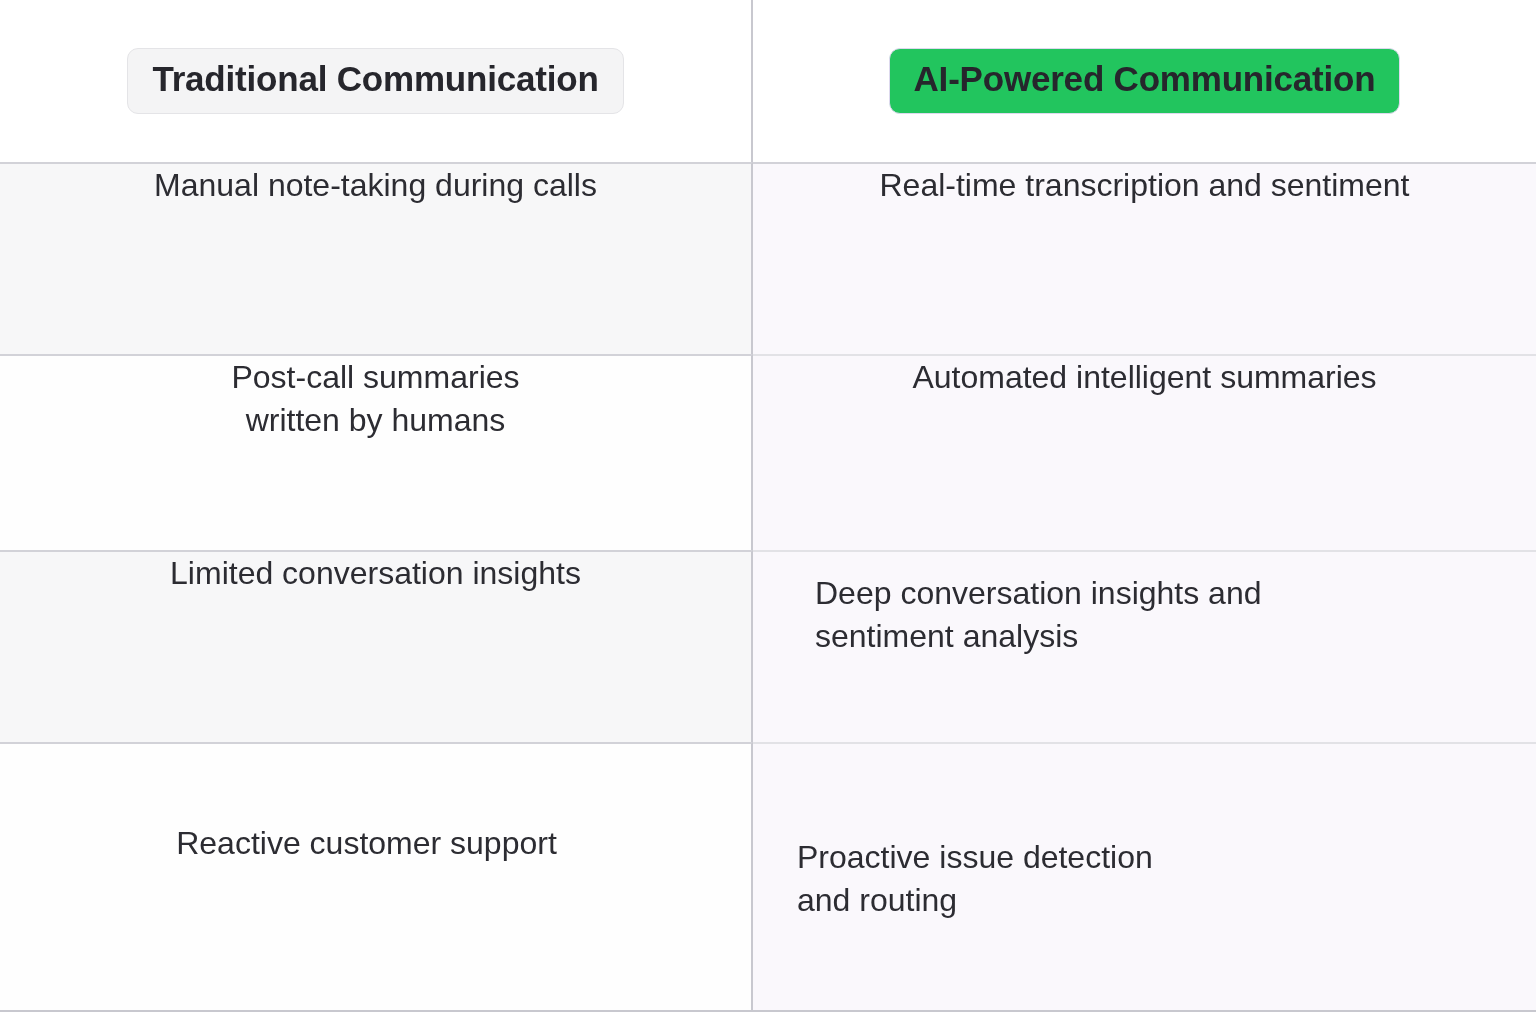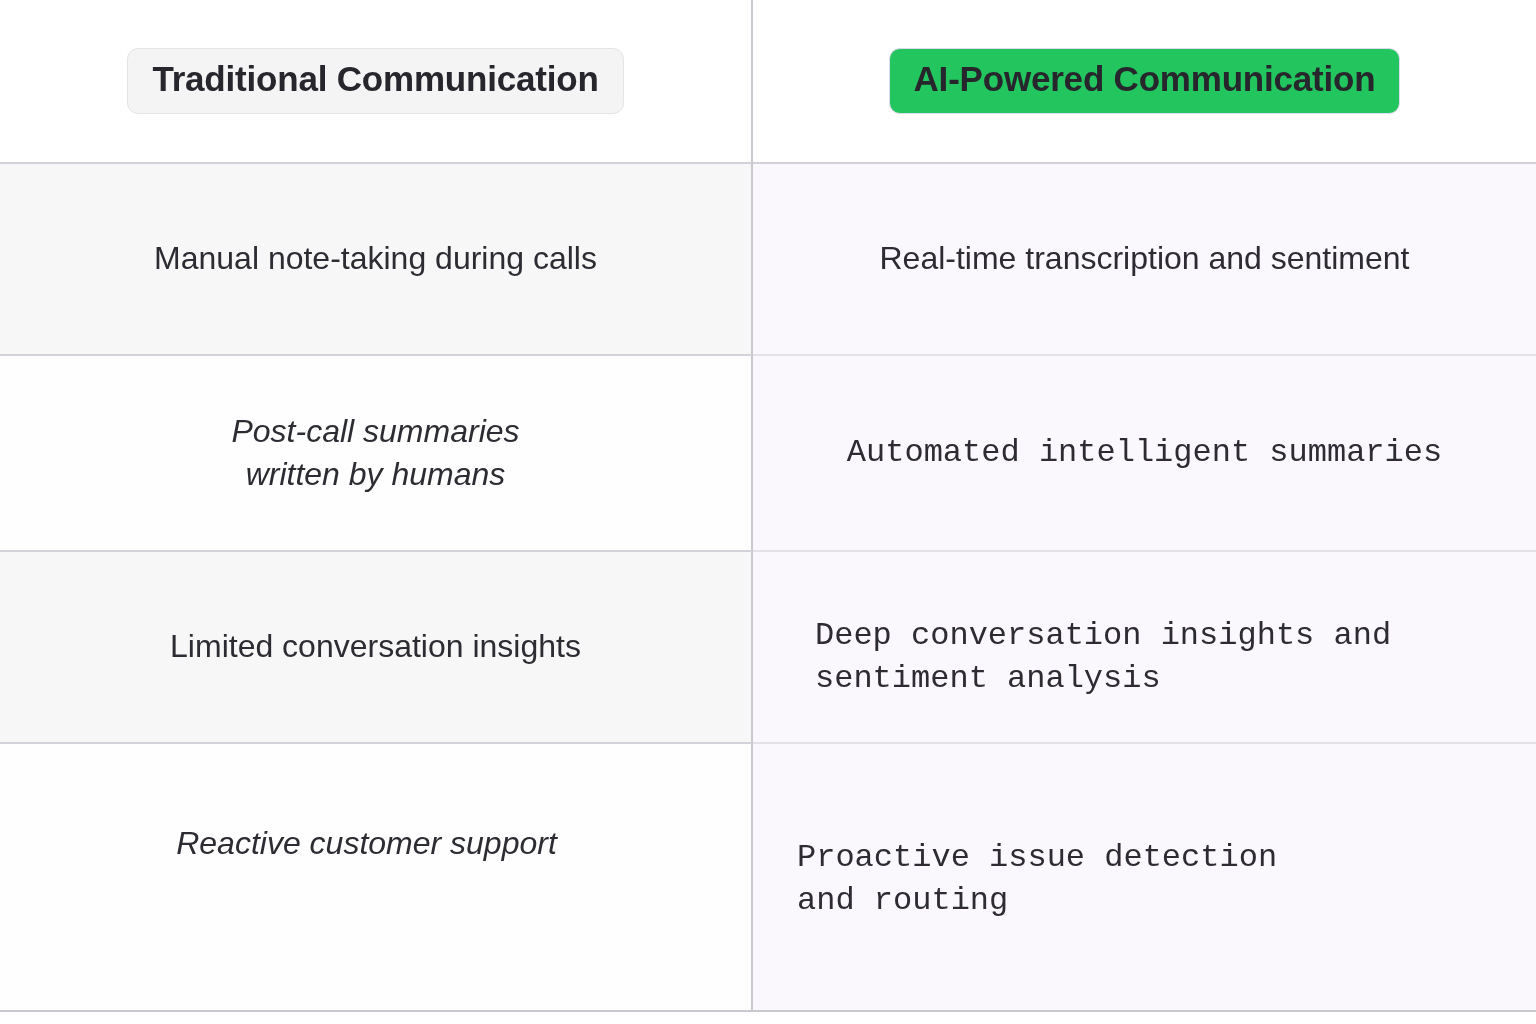--- a/index.html
+++ b/index.html
@@ -26,36 +26,35 @@
     background: #ffffff;
   }
 
   
   .cell {
     box-sizing: border-box;
     position: relative;
     padding: 0 62px;
     display: flex;
     flex-direction: column;
-    justify-content: center;
+    justify-content: flex-start;
     overflow: hidden;
   }
 
   
   .col-left {
     border-right: 2px solid #c8c8cf;
   }
 
   
   .row-rule {
     border-top: 2px solid #d2d2d8;
   }
   .row-rule-soft {
     border-top: 2px solid #e2e2e6;
-    font-family: Liberation Mono, monospace;
   }
   .bottom-rule {
     border-bottom: 2px solid #c8c8cf;
   }
 
   
   .header-cell {
     display: flex;
     align-items: center;
     justify-content: center;
@@ -79,21 +78,21 @@
     background: #f4f4f5;
     border: 1px solid #e4e4e7;
   }
   .header-badge.ai {
     background: #22c55e;
     border: 1px solid #ddd9ee;
   }
 
   
   .tint-left-odd  { background: #f7f7f8; }
-  .tint-left-even { background: #fefefe; font-style: italic; }
+  .tint-left-even { background: #fefefe; }
   .tint-right-odd { background: #faf8fc; }
   .tint-right-even{ background: #faf8fc; }
 
   
   .cell-text {
     font-size: 32px;
     line-height: 1.35;
     color: #2c2c32;
     white-space: pre-line;
   }

